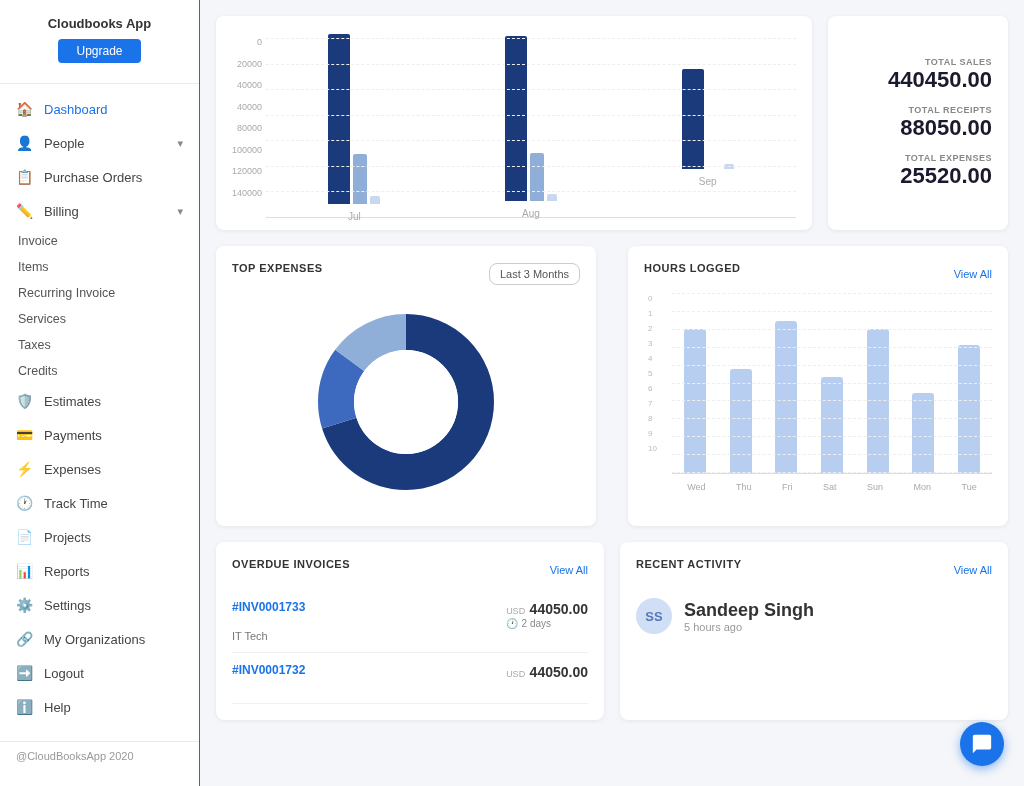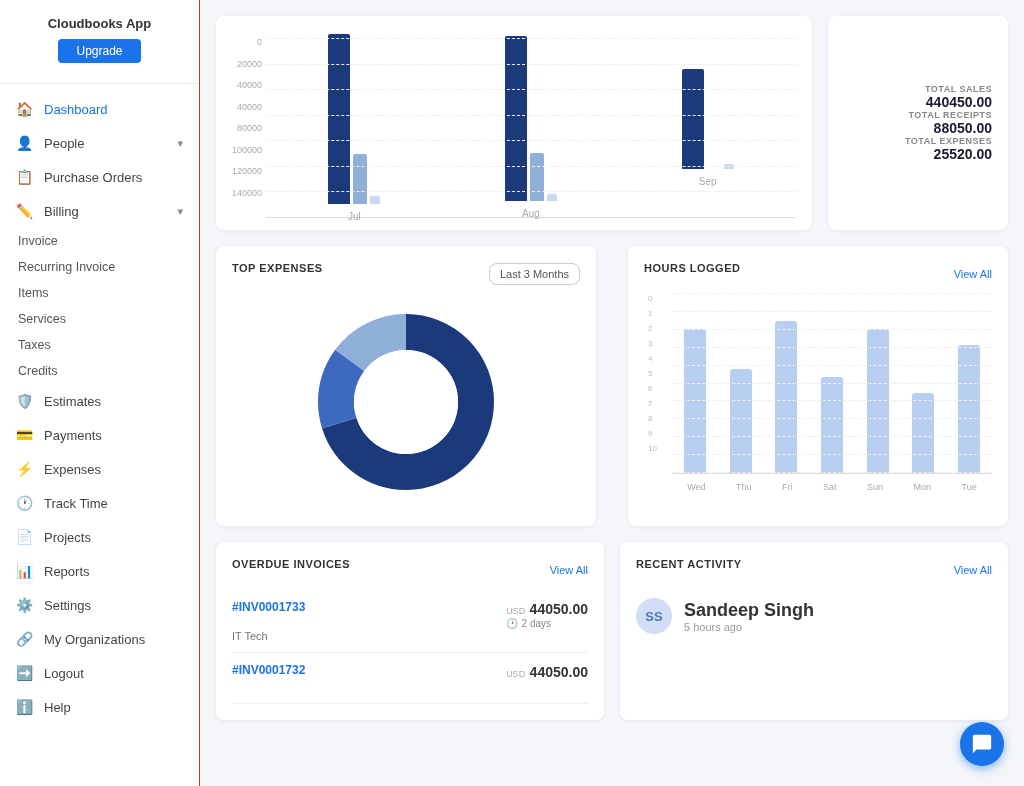--- a/index.html
+++ b/index.html
@@ -97,24 +97,25 @@
       flex: 1;
       padding: 12px 16px;
     }
     .stats-card {
       width: 180px;
       min-width: 180px;
       padding: 16px;
       display: flex;
       flex-direction: column;
       justify-content: center;
+      gap: 12px;
     }
     .stat-item { text-align: right; }
     .stat-label { font-size: 9px; font-weight: 600; color: #888; text-transform: uppercase; letter-spacing: 0.5px; }
-    .stat-value { font-size: 14px; font-weight: 700; color: #1a1a2e; }
+    .stat-value { font-size: 22px; font-weight: 700; color: #1a1a2e; }
 
     
     .bar-chart-area {
       position: relative;
       height: 190px;
       display: flex;
       align-items: flex-end;
       gap: 0;
     }
     .bar-chart-yaxis {
@@ -330,24 +331,24 @@
     <span class="icon">✏️</span>
     <span>Billing</span>
     <span class="chevron">▾</span>
   </div>
 
   <div class="sidebar-submenu">
     <div class="sidebar-item">
       <span>Invoice</span>
     </div>
     <div class="sidebar-item">
+      <span>Items</span>
+    </div>
+    <div class="sidebar-item">
       <span>Recurring Invoice</span>
-    </div>
-    <div class="sidebar-item">
-      <span>Items</span>
     </div>
     <div class="sidebar-item">
       <span>Services</span>
     </div>
     <div class="sidebar-item">
       <span>Taxes</span>
     </div>
     <div class="sidebar-item">
       <span>Credits</span>
     </div>
@@ -396,20 +397,21 @@
   <div class="sidebar-item">
     <span class="icon">➡️</span>
     <span>Logout</span>
   </div>
 
   <div class="sidebar-item">
     <span class="icon">ℹ️</span>
     <span>Help</span>
   </div>
 
+  <div class="sidebar-footer">@CloudBooksApp 2020</div>
 </div>
 
 <div id="main">
 
   <div class="top-row">
     <div class="card chart-card">
       <div class="bar-chart-area">
         <div class="bar-chart-yaxis">
           <span>140000</span>
           <span>120000</span>

